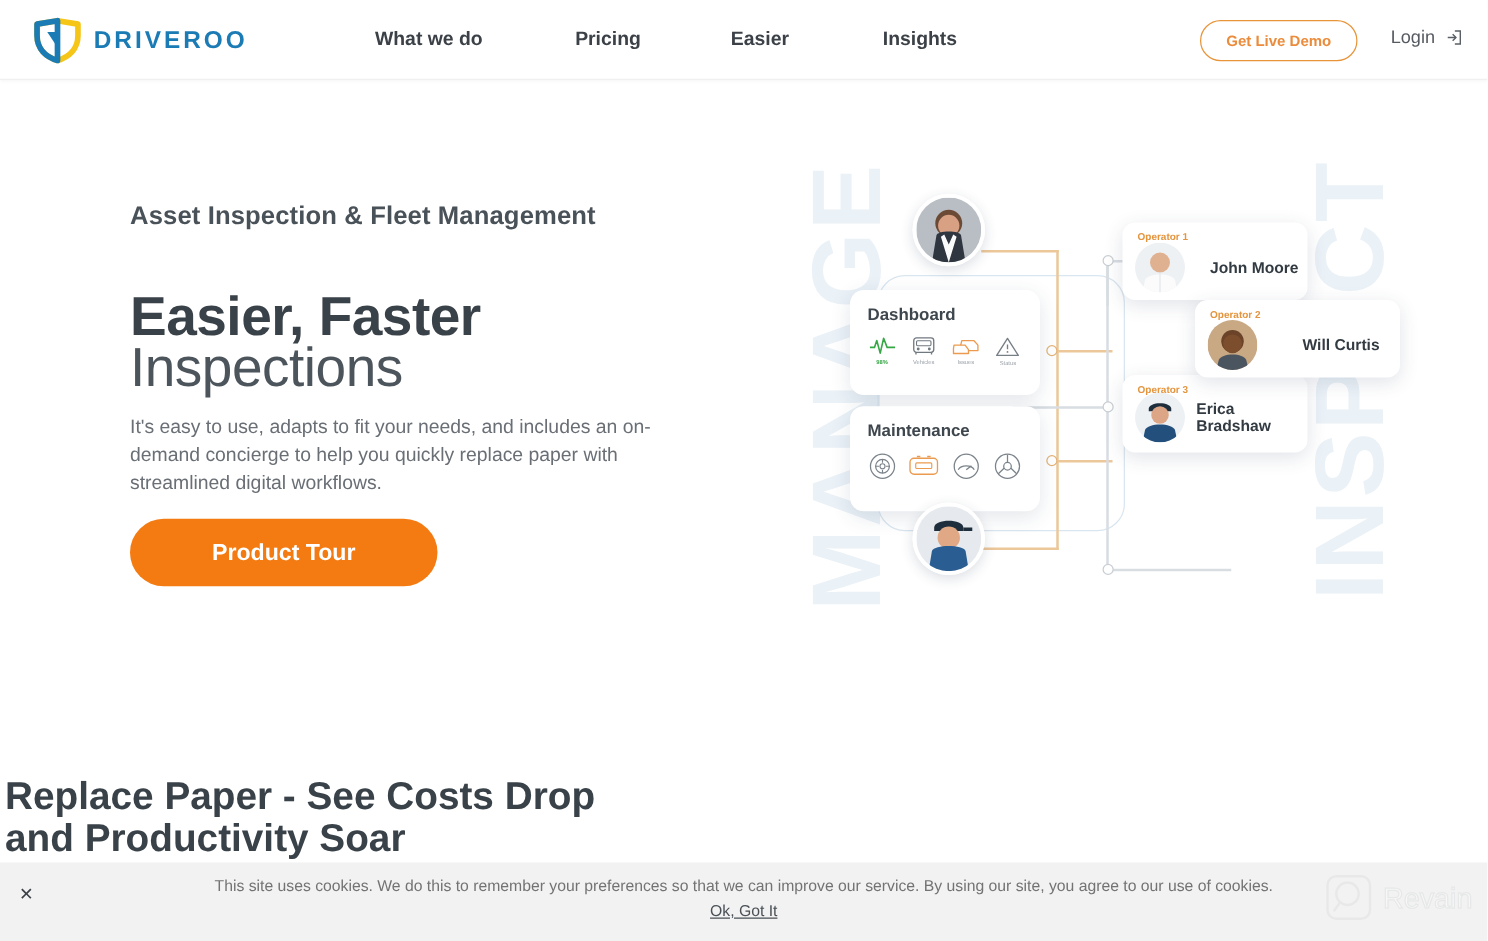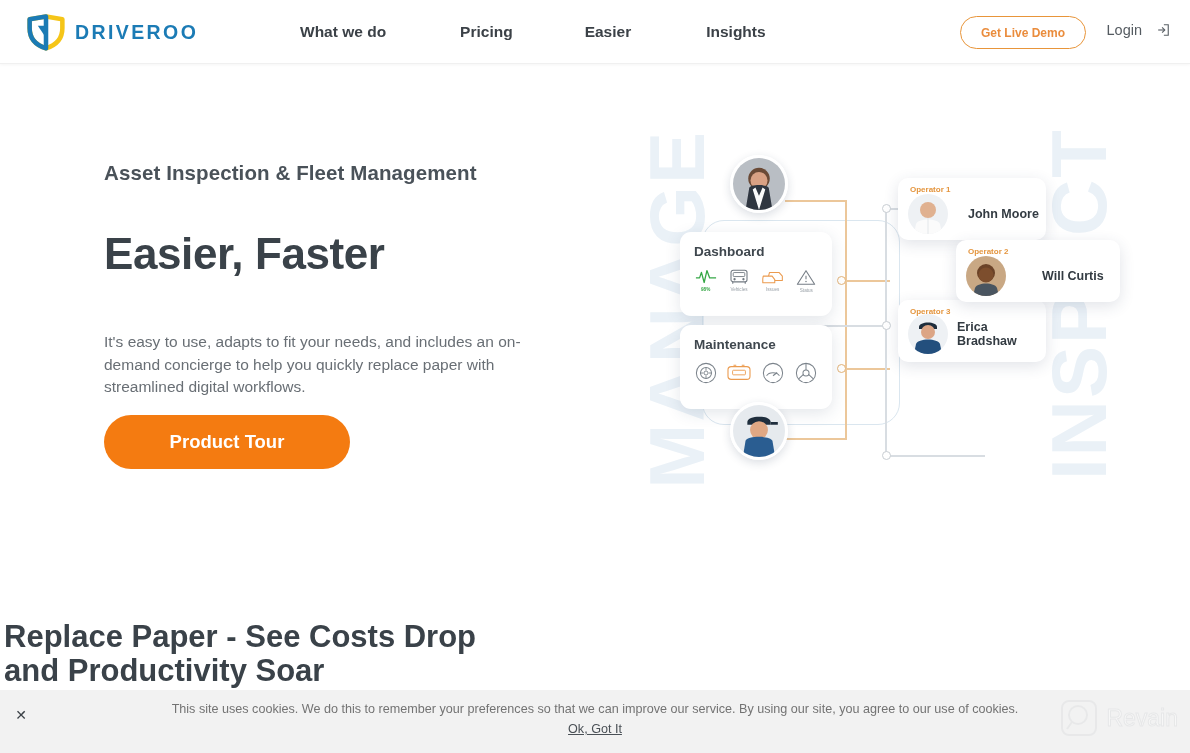--- a/index.html
+++ b/index.html
@@ -40,21 +40,21 @@
     position: absolute; right: 104px; top: 16px;
     height: 33px; padding: 0 20px;
     border: 1.6px solid #e8953a; border-radius: 18px;
     background: #fff; color: #ea8c3c;
     font-size: 12px; font-weight: bold;
     display: flex; align-items: center; justify-content: center;
     cursor: pointer; white-space: nowrap;
   }
   .login-wrap {
     position: absolute; right: 20px; top: 22px;
-    display: flex; align-items: center; gap: 14px; cursor: pointer;
+    display: flex; align-items: center; gap: 8px; cursor: pointer;
   }
   .login-text { font-size: 14.5px; color: #555b61; }
   .login-icon { width: 14px; height: 14px; display: block; }
 
   
   .hero-eyebrow {
     position: absolute; left: 104px; top: 161px;
     font-size: 20.5px; font-weight: bold; color: #4a5259;
     letter-spacing: 0.1px;
   }
@@ -216,20 +216,21 @@
         <path d="M7 5 L10 8 L7 11" fill="none" stroke="#5a6066" stroke-width="1.3"></path>
       </svg>
     </div>
   </div>
 
   <div class="hero-eyebrow">Asset Inspection &amp; Fleet Management</div>
 
   <h1 class="hero-title">
     <br>
     <span>Easier, Faster</span><br>
+    <span class="light">Inspections</span>
   </h1>
 
   <p class="hero-sub">It's easy to use, adapts to fit your needs, and includes an on-demand concierge to help you quickly replace paper with streamlined digital workflows.</p>
 
   <button class="tour-btn">Product Tour</button>
 
   <div class="hero-art">
 
     <div class="watermark wm-manage">MANAGE</div>
     <div class="watermark wm-inspect">INSPECT</div>

